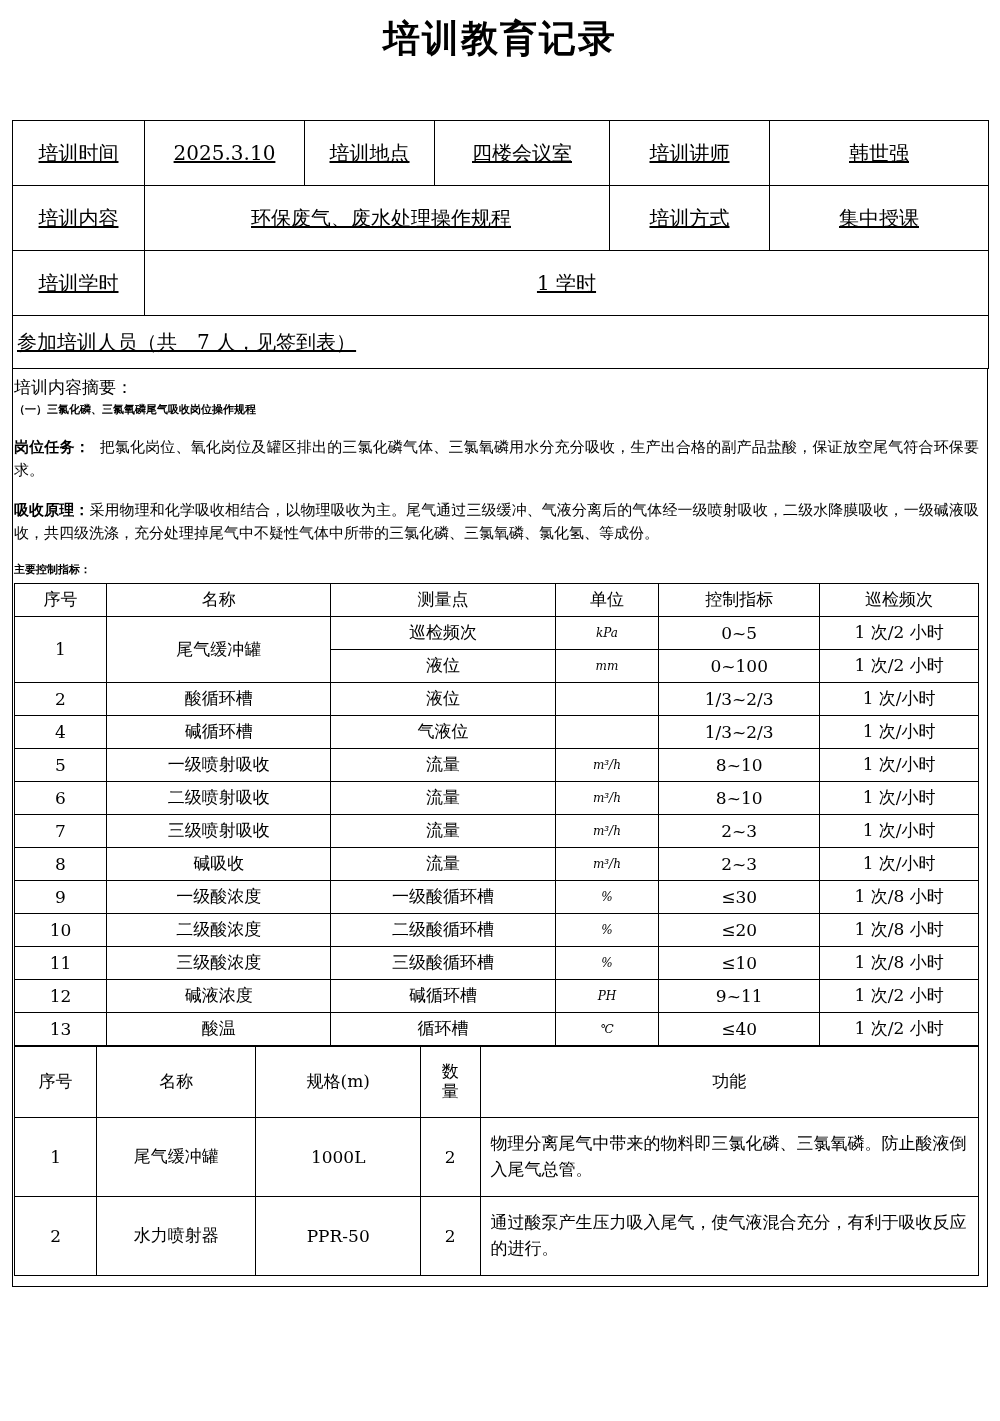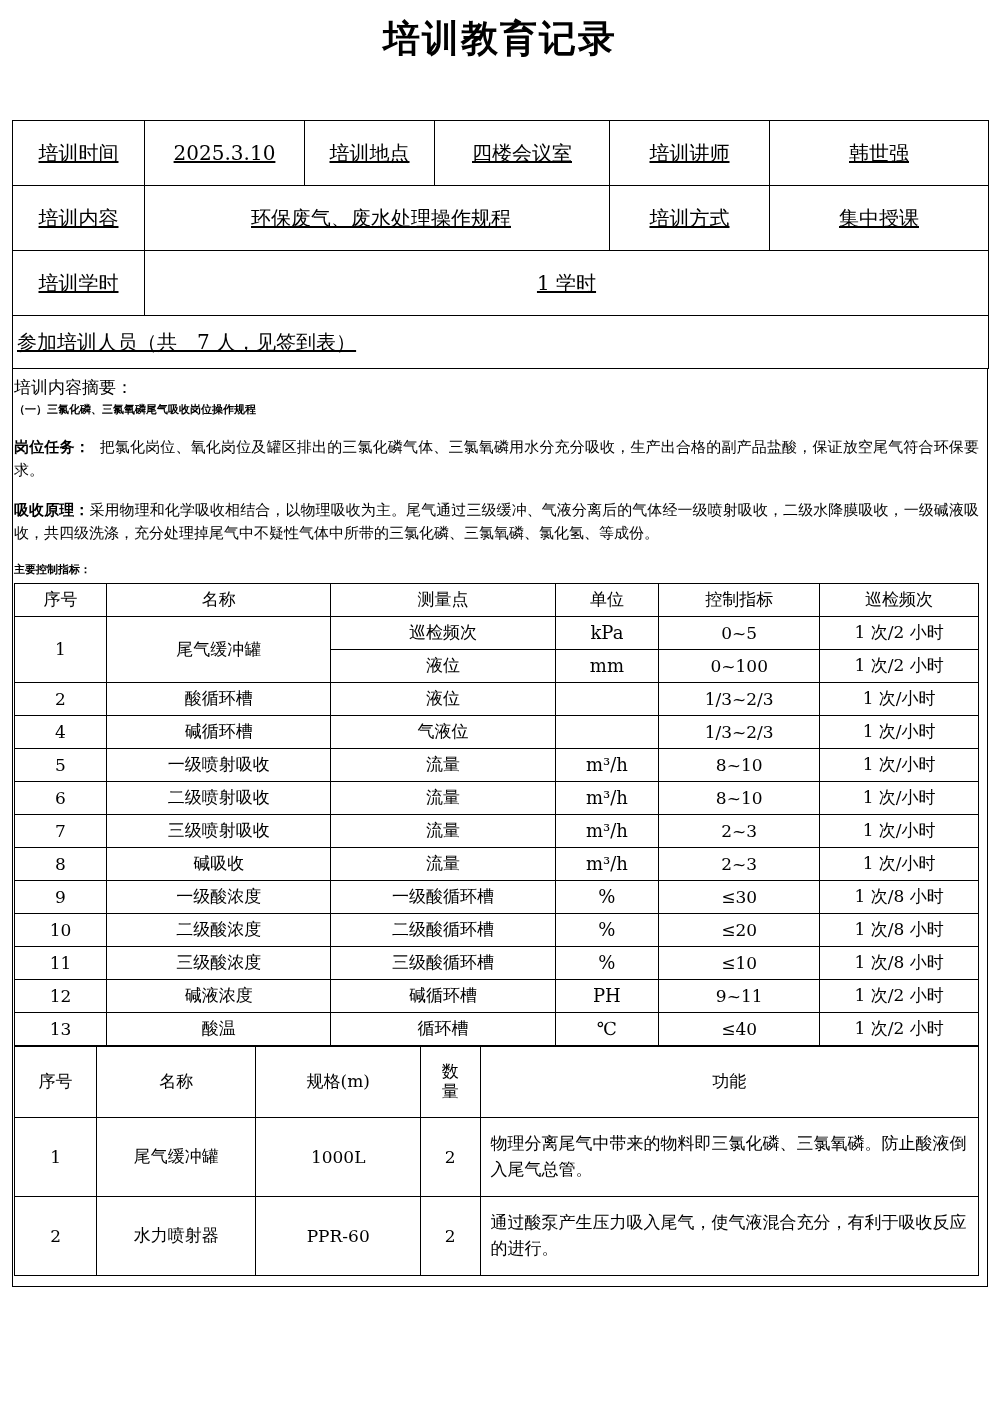--- a/index.html
+++ b/index.html
@@ -88,21 +88,22 @@
   .ctrl-table td, .ctrl-table th {
     border: 1px solid #000;
     font-size: 17px;
     text-align: center;
     height: 32px;
     padding: 0 2px;
     font-weight: normal;
     font-family: "DejaVu Serif", "Liberation Serif", serif;
   }
   .ctrl-table td.unit {
-    font-size: 18px;
+    font-size: 12px;
+    font-style: italic;
   }
   .eq-title {
     font-size: 17px;
     font-weight: 700;
     margin: 7px 0 5px 2px;
   }
   .eq-table {
     border: 1.2px solid #000;
   }
   .eq-table td {
@@ -317,21 +318,21 @@
           <tr>
             <td style="height:66px">1</td>
             <td>尾气缓冲罐</td>
             <td>1000L</td>
             <td>2</td>
             <td class="func">物理分离尾气中带来的物料即三氯化磷、三氯氧磷。防止酸液倒入尾气总管。</td>
           </tr>
           <tr>
             <td style="height:66px">2</td>
             <td>水力喷射器</td>
-            <td>PPR-60</td>
+            <td>PPR-50</td>
             <td>2</td>
             <td class="func">通过酸泵产生压力吸入尾气，使气液混合充分，有利于吸收反应的进行。</td>
           </tr>
         </tbody>
     </table>
   </div>
 
 </div>
 
 </body></html>

